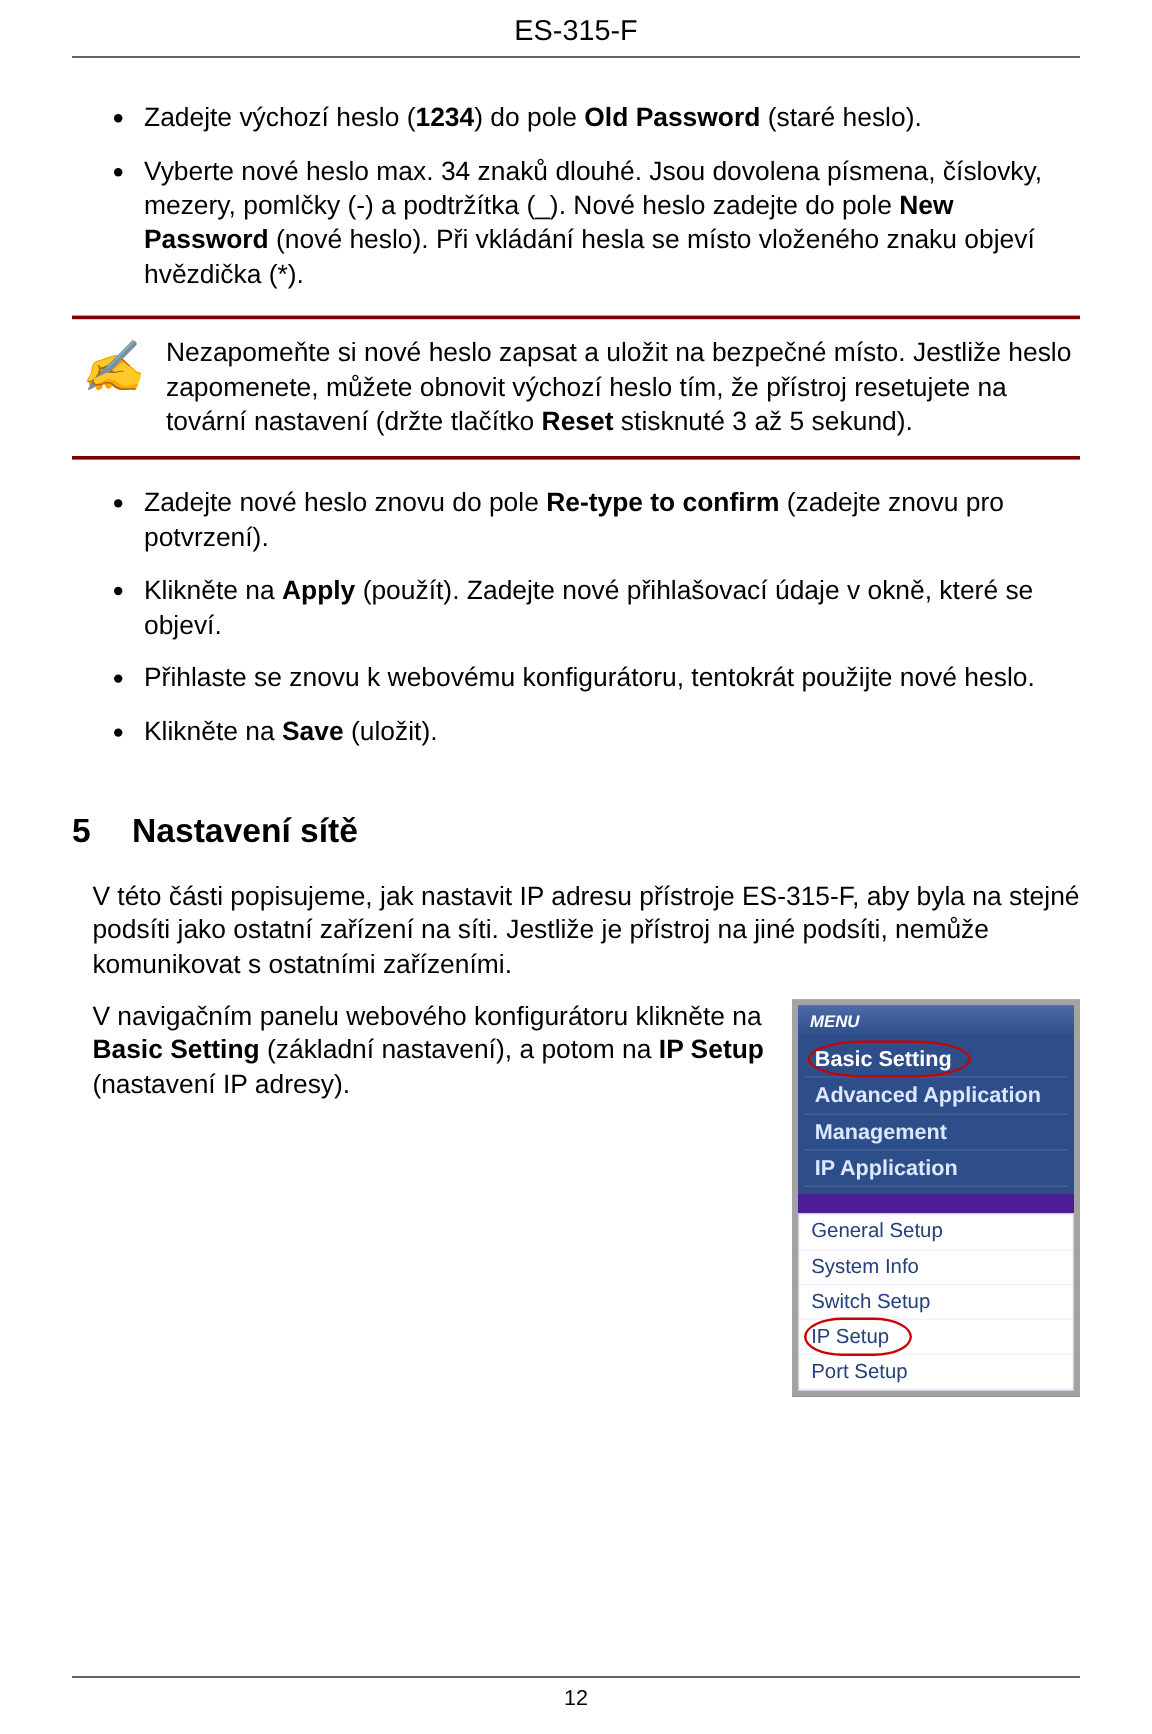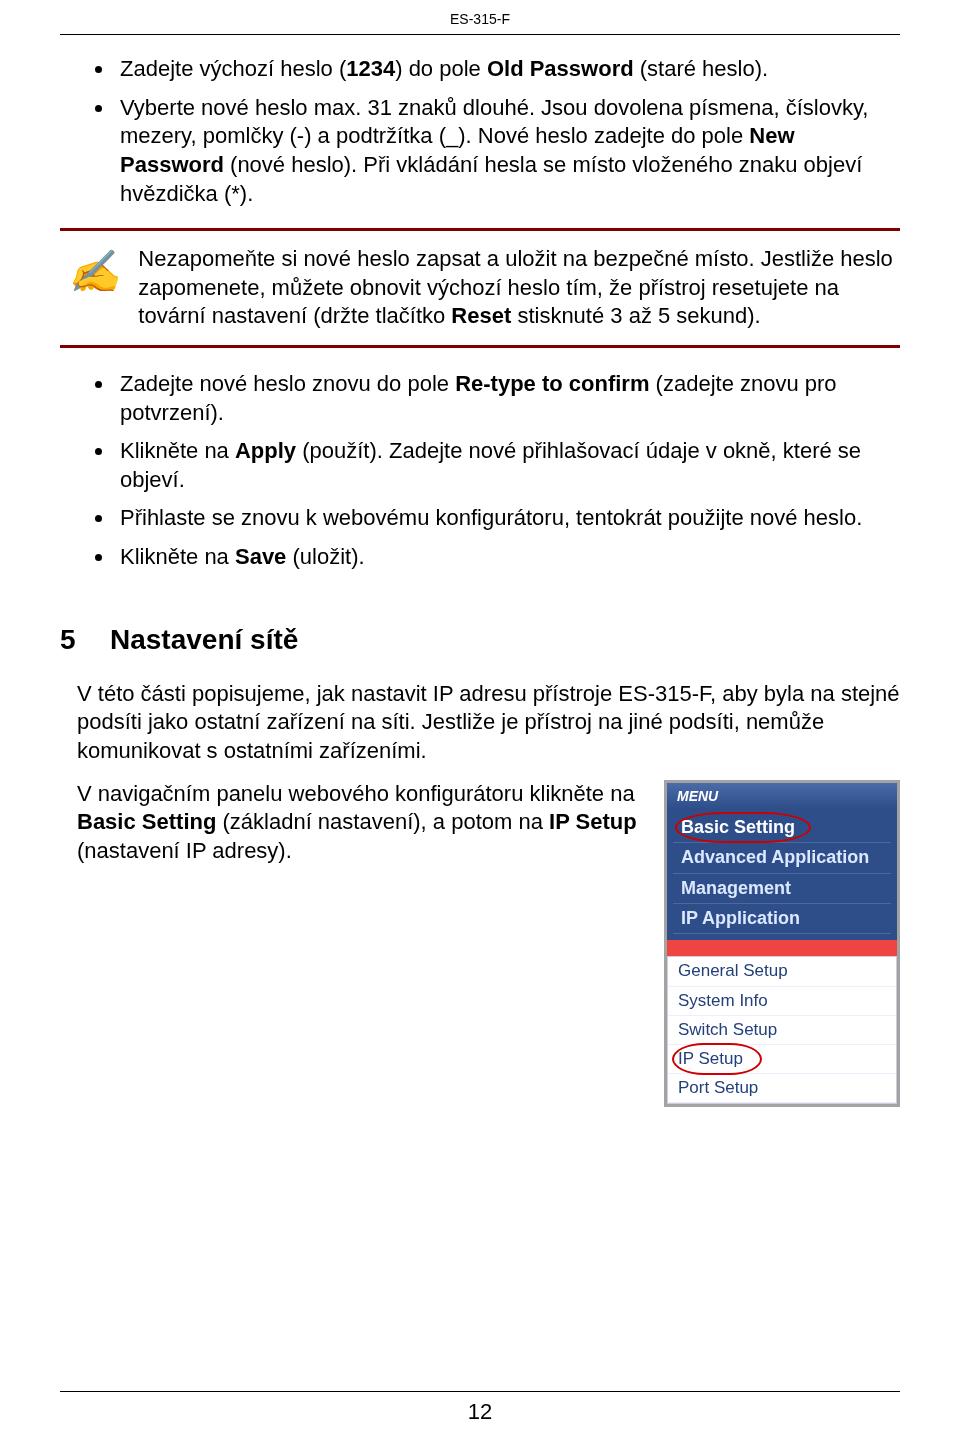--- a/index.html
+++ b/index.html
@@ -14,35 +14,36 @@
   .page {
     width: 960px;
     min-height: 1445px;
     margin: 0 auto;
     padding: 0 60px 50px 60px;
     box-sizing: border-box;
     position: relative;
   }
   .header {
     text-align: center;
-    font-size: 14px;
+    font-size: 24px;
     padding: 10px 0 6px 0;
     border-bottom: 1.5px solid #000;
   }
   .content {
     padding-top: 20px;
   }
   ul.bullets {
     list-style: disc;
     padding-left: 55px;
     margin: 0 0 12px 0;
   }
   ul.bullets li {
     margin-bottom: 10px;
     padding-left: 5px;
+    margin-top: 16px;
   }
   .bold { font-weight: bold; }
   .note-block {
     border-top: 3px solid #800000;
     border-bottom: 3px solid #800000;
     margin: 20px 0 22px 0;
     padding: 14px 0;
     display: flex;
     align-items: flex-start;
   }
@@ -69,22 +70,22 @@
   p.body {
     margin: 0 0 14px 17px;
   }
   .two-col {
     display: flex;
     align-items: flex-start;
   }
   .two-col .left { flex: 1; }
   .menu-img {
     width: 230px;
-    background: #ef4444;
-    border: 3px solid #a3a3a3;
+    background: #4c1d95;
+    border: 5px solid #a3a3a3;
     font-size: 17px;
   }
   .menu-header {
     background: linear-gradient(#4a6aa8, #2e4e8a);
     color: #fff;
     padding: 4px 10px;
     font-size: 14px;
     font-style: italic;
     font-weight: bold;
   }
@@ -133,38 +134,38 @@
     pointer-events: none;
   }
   .footer {
     position: absolute;
     bottom: 18px;
     left: 60px;
     right: 60px;
     text-align: center;
     border-top: 1.5px solid #000;
     padding-top: 6px;
-    font-size: 22px;
+    font-size: 18px;
   }
 </style>
 </head>
 <body>
 
 <div class="page">
   <div class="header">
     <span>ES-315-F</span>
   </div>
 
   <div class="content">
     <ul class="bullets">
       <li>
         <span>Zadejte výchozí heslo (</span><span class="bold">1234</span><span>) do pole </span><span class="bold">Old Password</span><span> (staré heslo).</span>
       </li>
       <li>
-        <span>Vyberte nové heslo max. 31 znaků dlouhé. Jsou dovolena písmena, číslovky, mezery, pomlčky (-) a podtržítka (_). Nové heslo zadejte do pole </span><span class="bold">New Password</span><span> (nové heslo). Při vkládání hesla se místo vloženého znaku objeví hvězdička (*).</span>
+        <span>Vyberte nové heslo max. 34 znaků dlouhé. Jsou dovolena písmena, číslovky, mezery, pomlčky (-) a podtržítka (_). Nové heslo zadejte do pole </span><span class="bold">New Password</span><span> (nové heslo). Při vkládání hesla se místo vloženého znaku objeví hvězdička (*).</span>
       </li>
     </ul>
 
     <div class="note-block">
       <div class="note-icon">✍</div>
       <div class="note-text">
         <span>Nezapomeňte si nové heslo zapsat a uložit na bezpečné místo. Jestliže heslo zapomenete, můžete obnovit výchozí heslo tím, že přístroj resetujete na tovární nastavení (držte tlačítko </span><span class="bold">Reset</span><span> stisknuté 3 až 5 sekund).</span>
       </div>
     </div>
 

